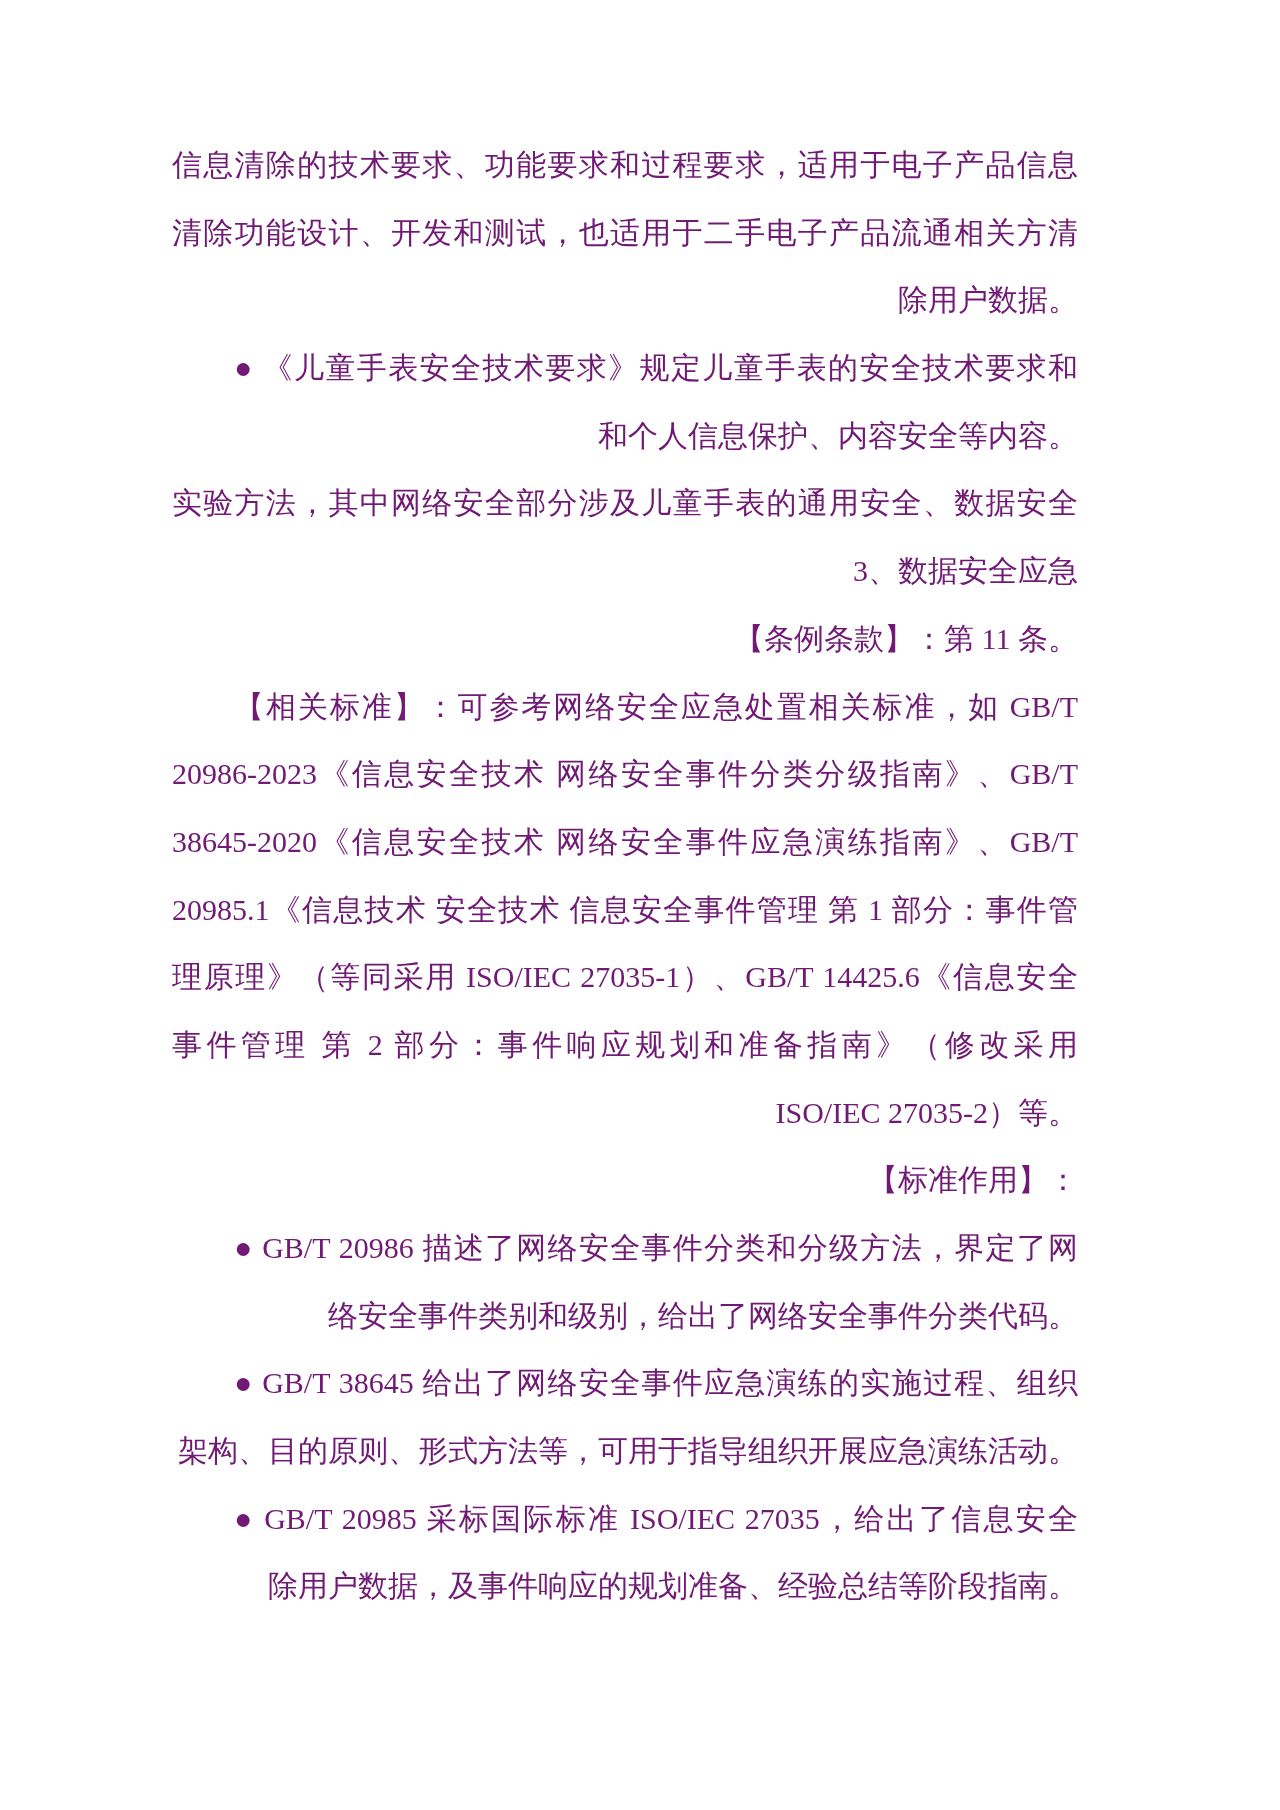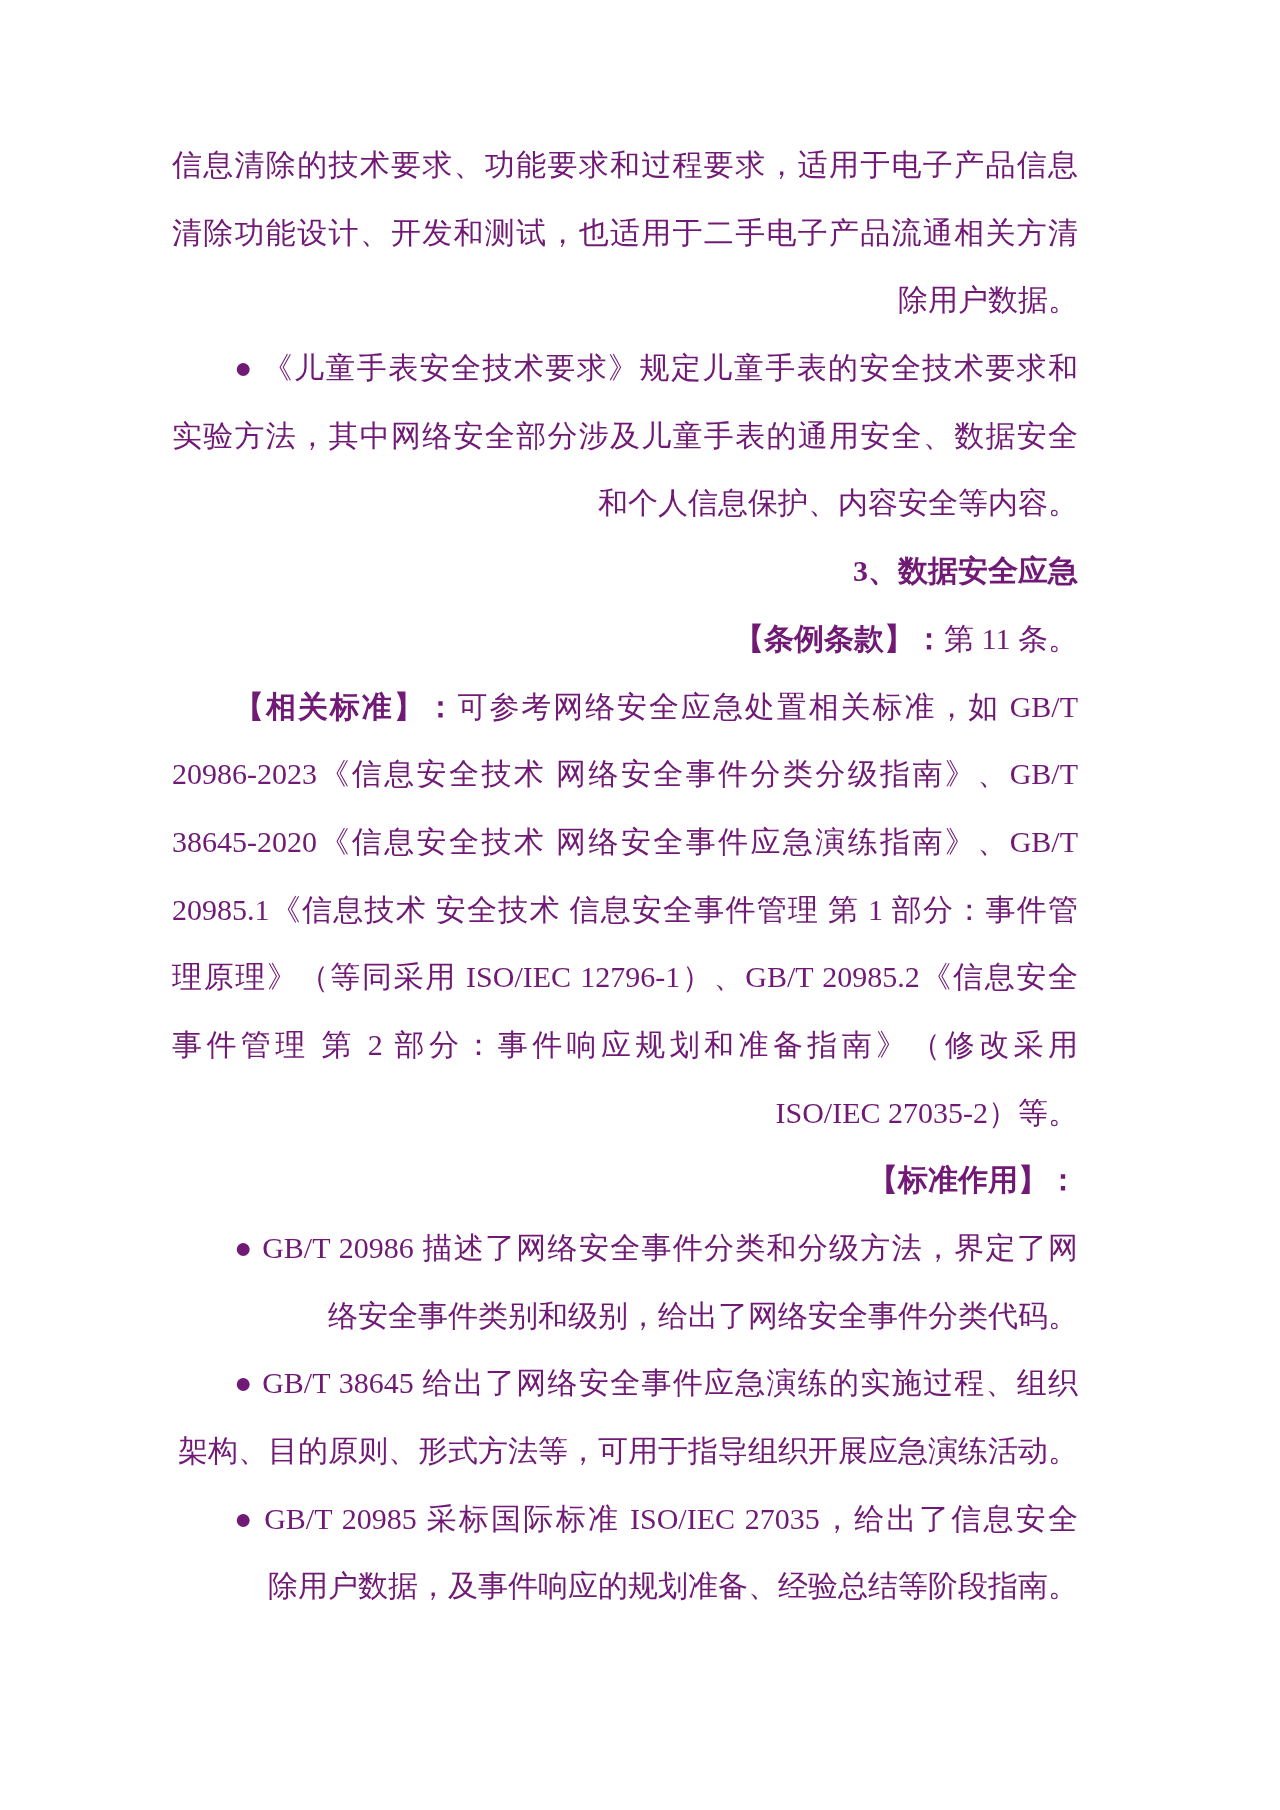--- a/index.html
+++ b/index.html
@@ -25,54 +25,54 @@
     height: 67.7px;
     text-align: right;
     white-space: nowrap;
   }
   .j {
     text-align: justify;
     text-align-last: justify;
     white-space: normal;
   }
   .ind { padding-left: 62px; }
-  .b { font-weight: 700; }
+  .b { font-weight: 400; }
 </style>
 </head>
 <body>
 
 <div class="page">
   <div class="content">
 
     <div>
       <div class="ln j"><span>信息清除的技术要求、功能要求和过程要求，适用于电子产品信息</span></div>
       <div class="ln j"><span>清除功能设计、开发和测试，也适用于二手电子产品流通相关方清</span></div>
       <div class="ln"><span>除用户数据。</span></div>
     </div>
 
     <div>
       <div class="ln j ind"><span>●</span><span> 《儿童手表安全技术要求》规定儿童手表的安全技术要求和</span></div>
+      <div class="ln"><span>和个人信息保护、内容安全等内容。</span></div>
       <div class="ln j"><span>实验方法，其中网络安全部分涉及儿童手表的通用安全、数据安全</span></div>
-      <div class="ln"><span>和个人信息保护、内容安全等内容。</span></div>
     </div>
 
     <div>
       <div class="ln ind"><span class="b">3、数据安全应急</span></div>
     </div>
 
     <div>
       <div class="ln ind"><span class="b">【条例条款】：</span><span>第 11 条。</span></div>
     </div>
 
     <div>
       <div class="ln j ind"><span class="b">【相关标准】：</span><span>可参考网络安全应急处置相关标准，如 GB/T</span></div>
       <div class="ln j"><span>20986-2023《信息安全技术 网络安全事件分类分级指南》、GB/T</span></div>
       <div class="ln j"><span>38645-2020《信息安全技术 网络安全事件应急演练指南》、GB/T</span></div>
       <div class="ln j"><span>20985.1《信息技术 安全技术 信息安全事件管理 第 1 部分：事件管</span></div>
-      <div class="ln j"><span>理原理》（等同采用 ISO/IEC 12796-1）、GB/T 20985.2《信息安全</span></div>
+      <div class="ln j"><span>理原理》（等同采用 ISO/IEC 27035-1）、GB/T 14425.6《信息安全</span></div>
       <div class="ln j"><span>事件管理 第 2 部分：事件响应规划和准备指南》（修改采用</span></div>
       <div class="ln"><span>ISO/IEC 27035-2）等。</span></div>
     </div>
 
     <div>
       <div class="ln ind"><span class="b">【标准作用】：</span></div>
     </div>
 
     <div>
       <div class="ln j ind"><span>●</span><span> GB/T 20986 描述了网络安全事件分类和分级方法，界定了网</span></div>

